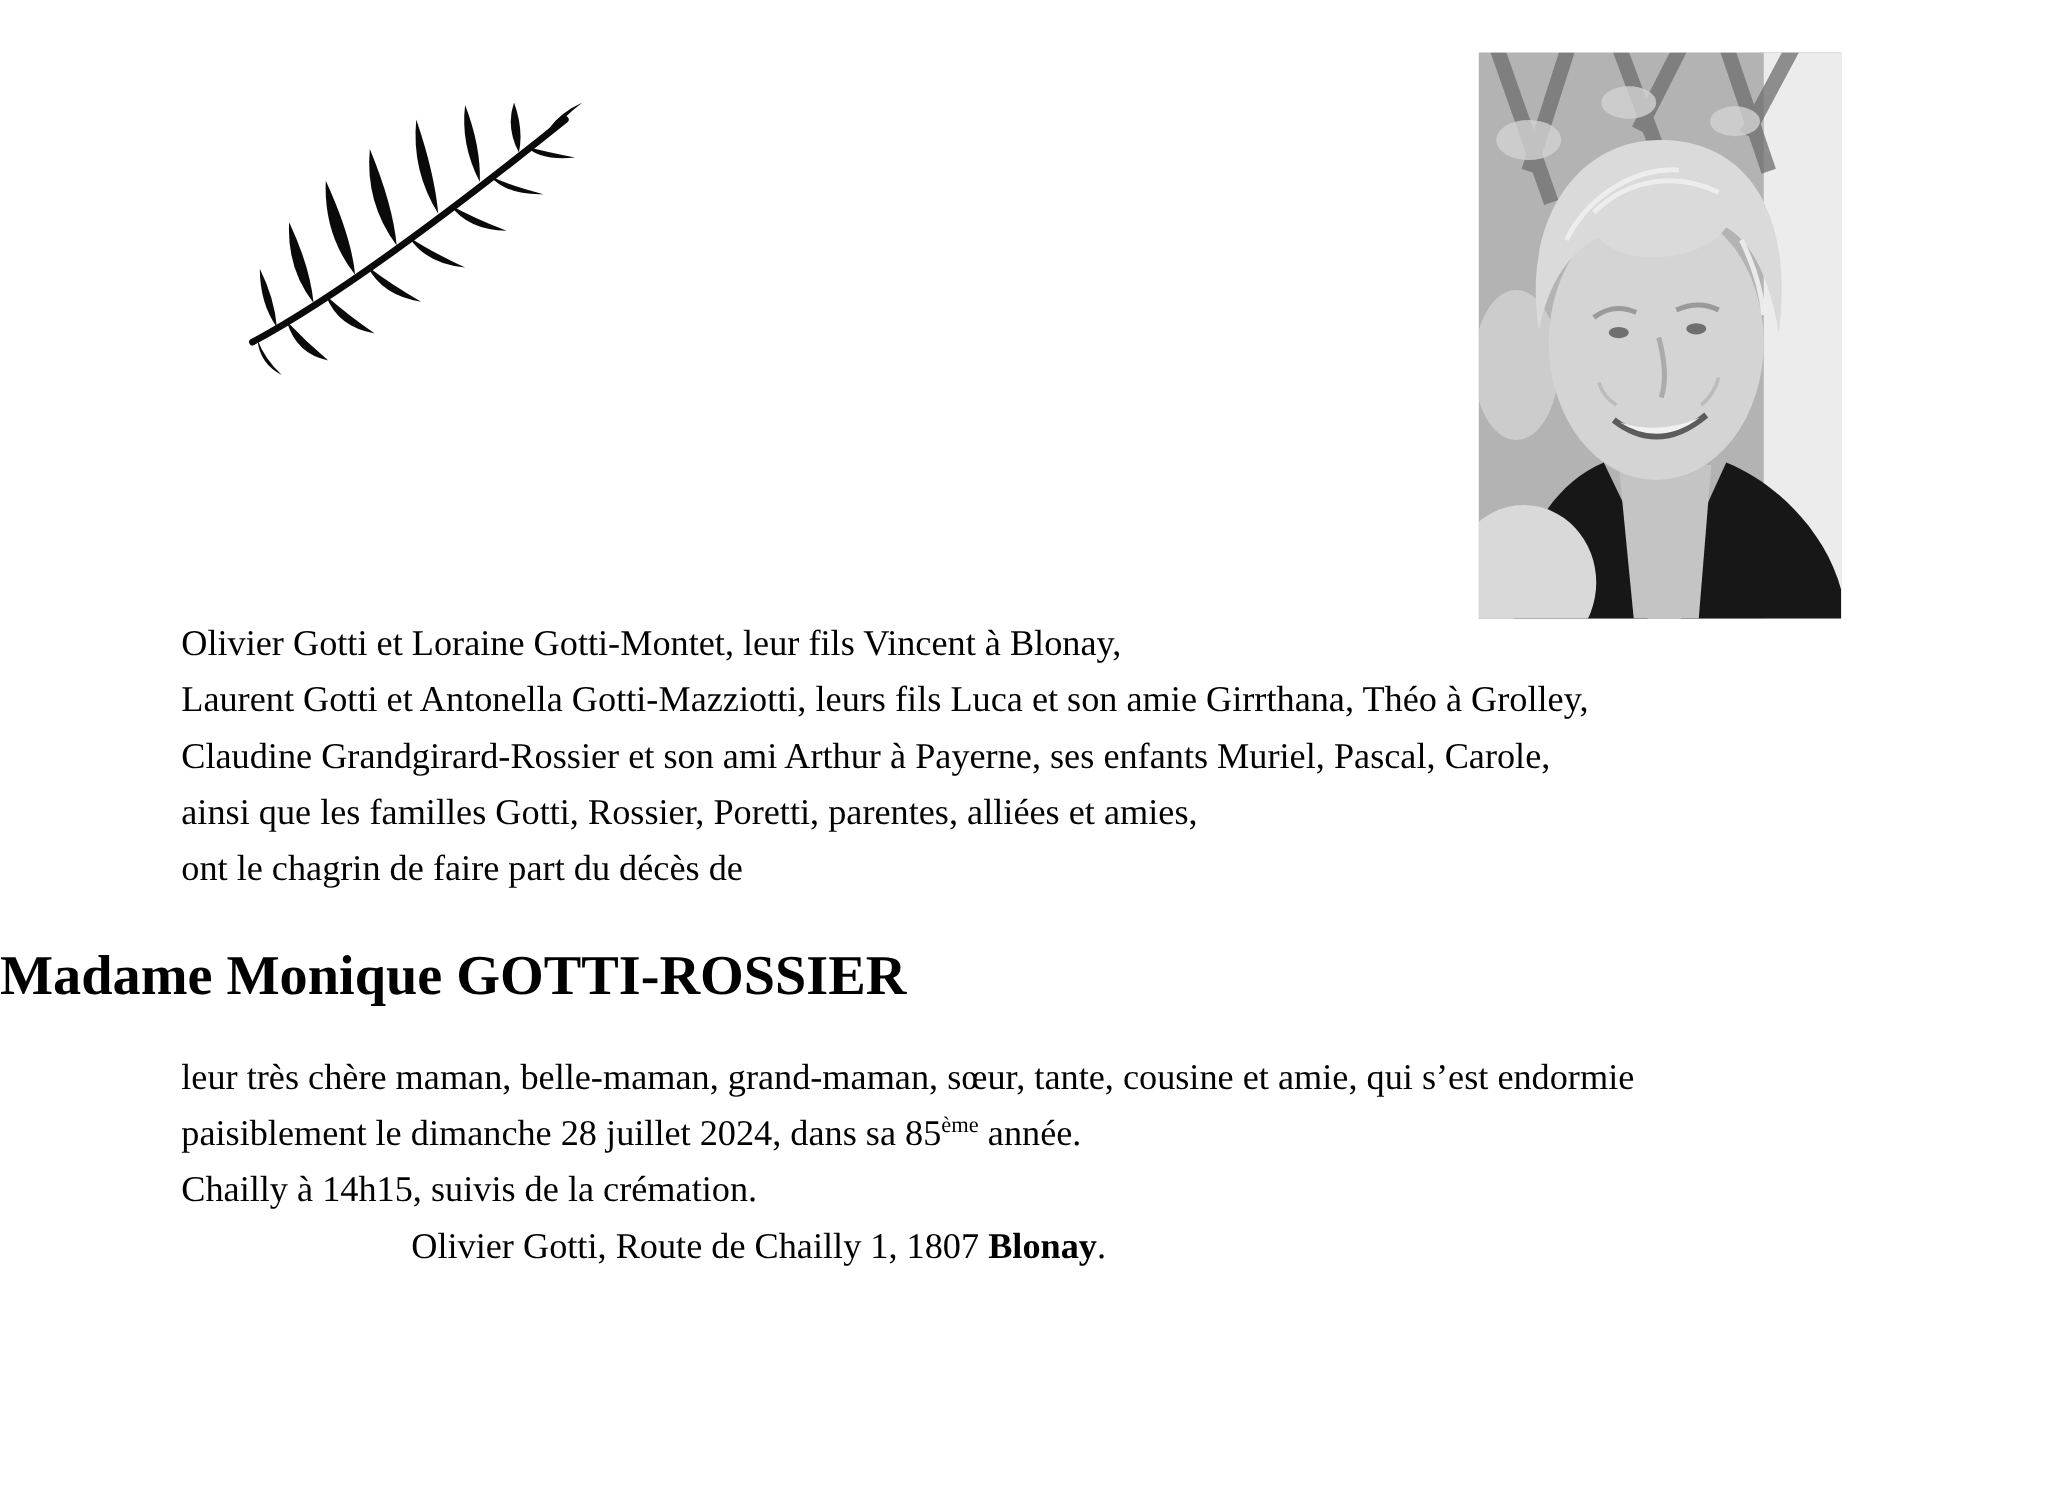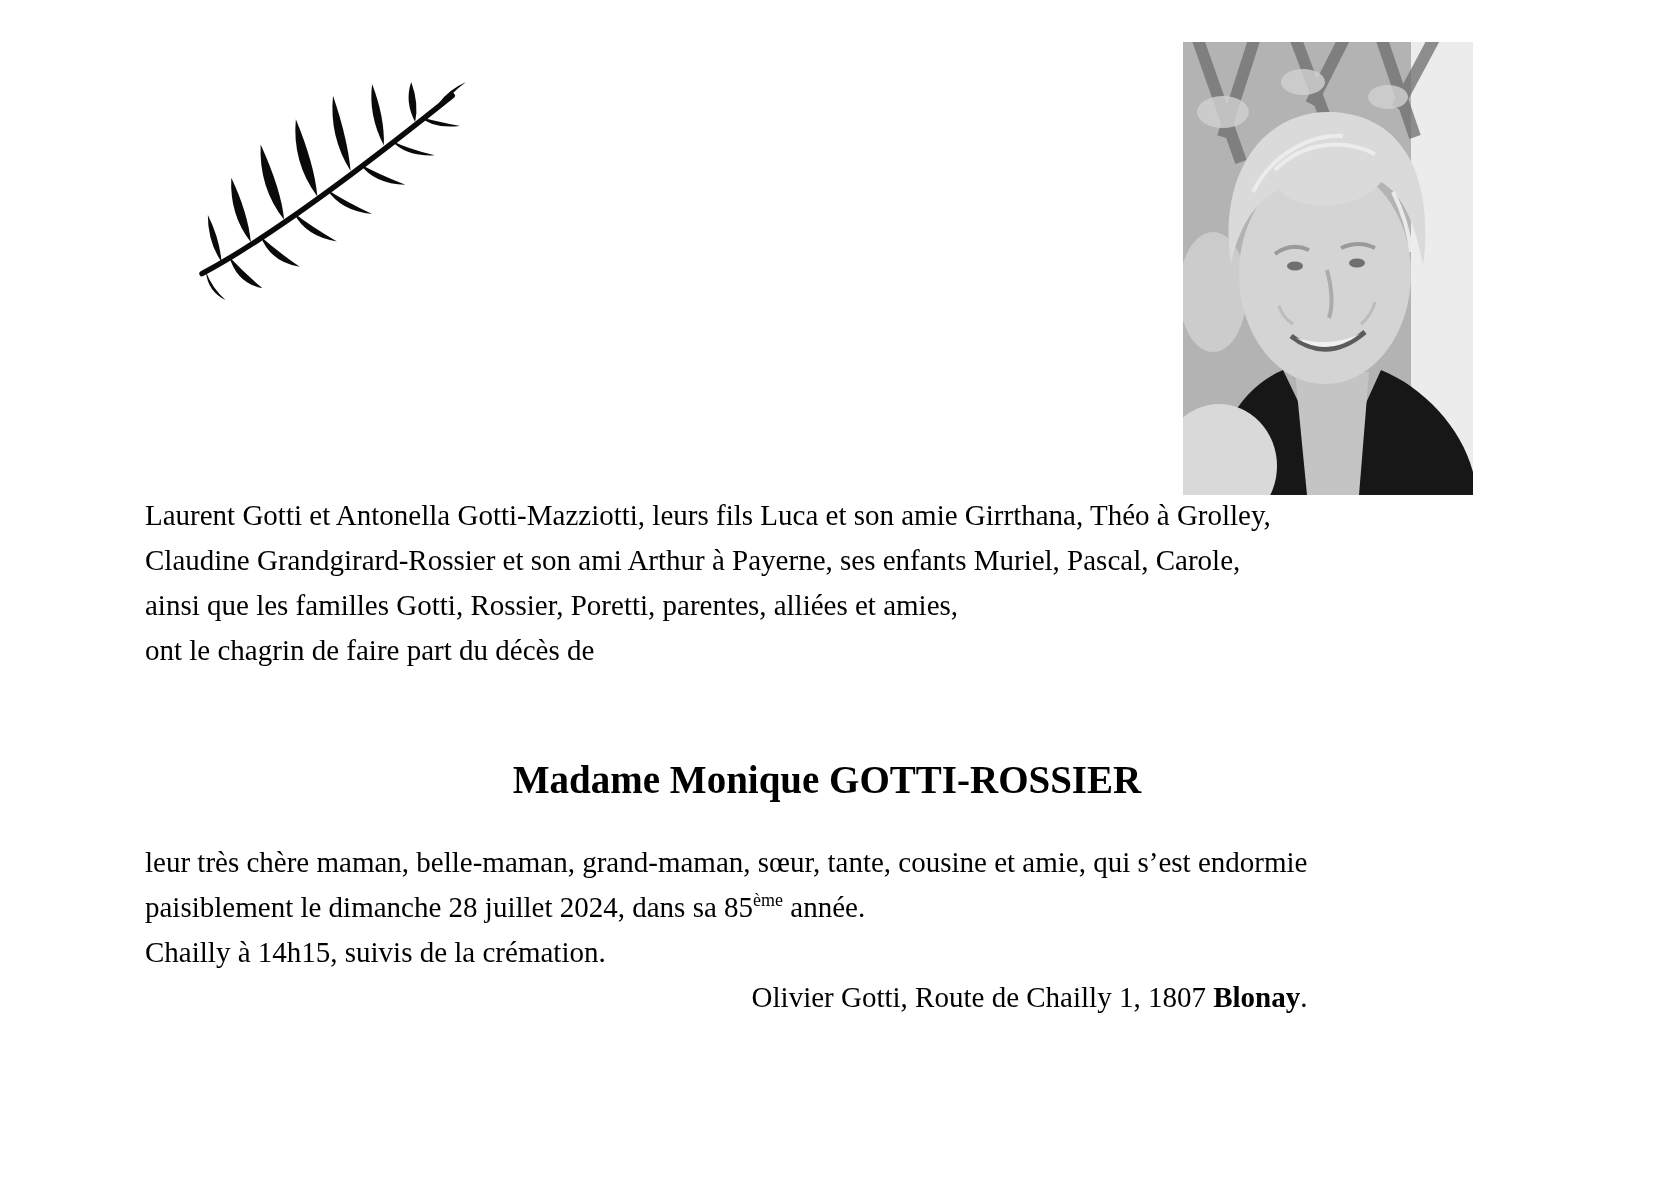--- a/index.html
+++ b/index.html
@@ -35,36 +35,35 @@
     top: 493px;
     font-size: 29px;
     line-height: 45px;
     white-space: nowrap;
   }
   .name-title {
     position: absolute;
     left: 0;
     top: 750px;
     width: 1654px;
-    text-align: center;
-    font-size: 39px;
+    font-size: 45px;
     font-weight: bold;
     line-height: 60px;
     white-space: nowrap;
   }
   .details-block {
     position: absolute;
     left: 145px;
     top: 840px;
     font-size: 29px;
     line-height: 45px;
     white-space: nowrap;
   }
   .line { height: 45px; }
-  .indented { padding-left: 184px; text-align: right; }
+  .indented { padding-left: 184px; }
   sup {
     font-size: 0.62em;
     vertical-align: super;
     line-height: 0;
     text-align: center;
   }
   b { font-weight: bold; }
 </style>
 </head>
 <body>
@@ -142,20 +141,21 @@
         <path d="M113,296 Q145,316 177,292 Q146,306 113,296 Z" fill="#f1f1f1"></path>
         <path d="M96,264 Q100,276 110,282" stroke="#bcbcbc" stroke-width="3" fill="none"></path>
         <path d="M192,260 Q188,274 178,282" stroke="#bcbcbc" stroke-width="3" fill="none"></path>
       </g>
 
       <ellipse cx="36" cy="424" rx="58" ry="62" fill="#d9d9d9"></ellipse>
     </svg>
   </div>
 
   <div class="family-block">
+    <div class="line">Olivier Gotti et Loraine Gotti-Montet, leur fils Vincent à Blonay,</div>
     <div class="line">Laurent Gotti et Antonella Gotti-Mazziotti, leurs fils Luca et son amie Girrthana, Théo à Grolley,</div>
     <div class="line">Claudine Grandgirard-Rossier et son ami Arthur à Payerne, ses enfants Muriel, Pascal, Carole,</div>
     <div class="line">ainsi que les familles Gotti, Rossier, Poretti, parentes, alliées et amies,</div>
     <div class="line">ont le chagrin de faire part du décès de</div>
   </div>
 
   <div class="name-title">Madame Monique GOTTI-ROSSIER</div>
 
   <div class="details-block">
     <div class="line">leur très chère maman, belle-maman, grand-maman, sœur, tante, cousine et amie, qui s’est endormie</div>

